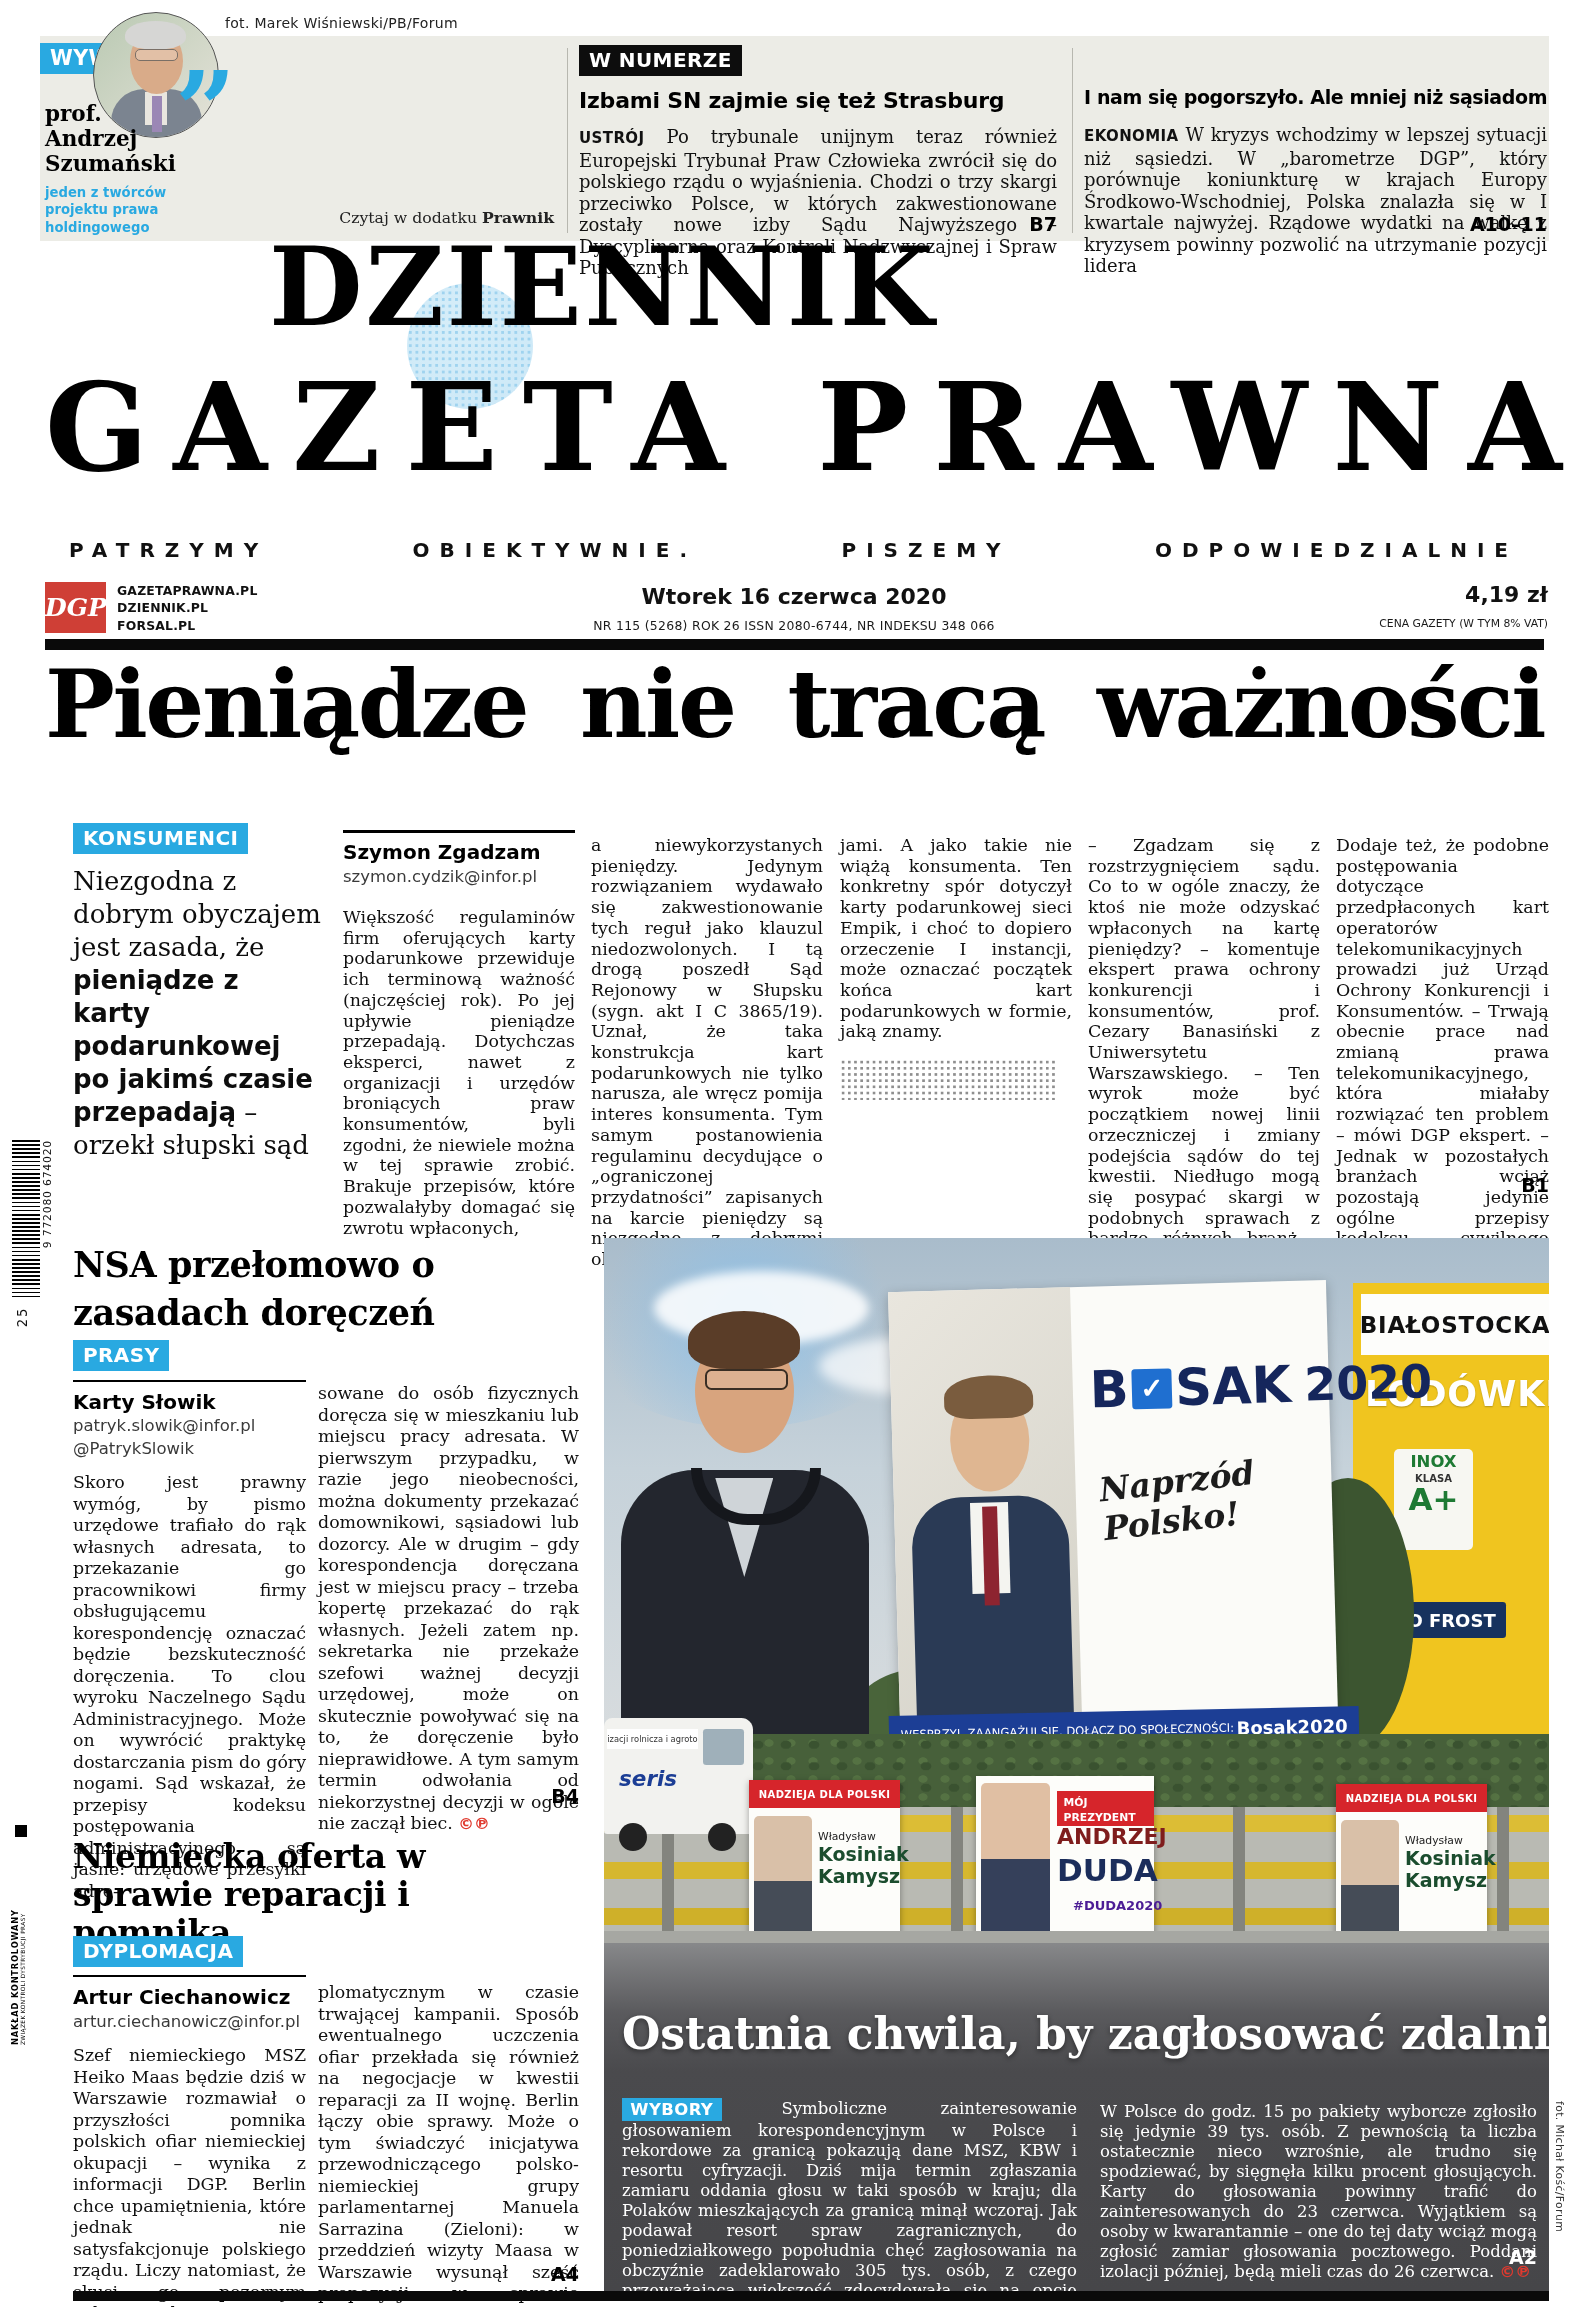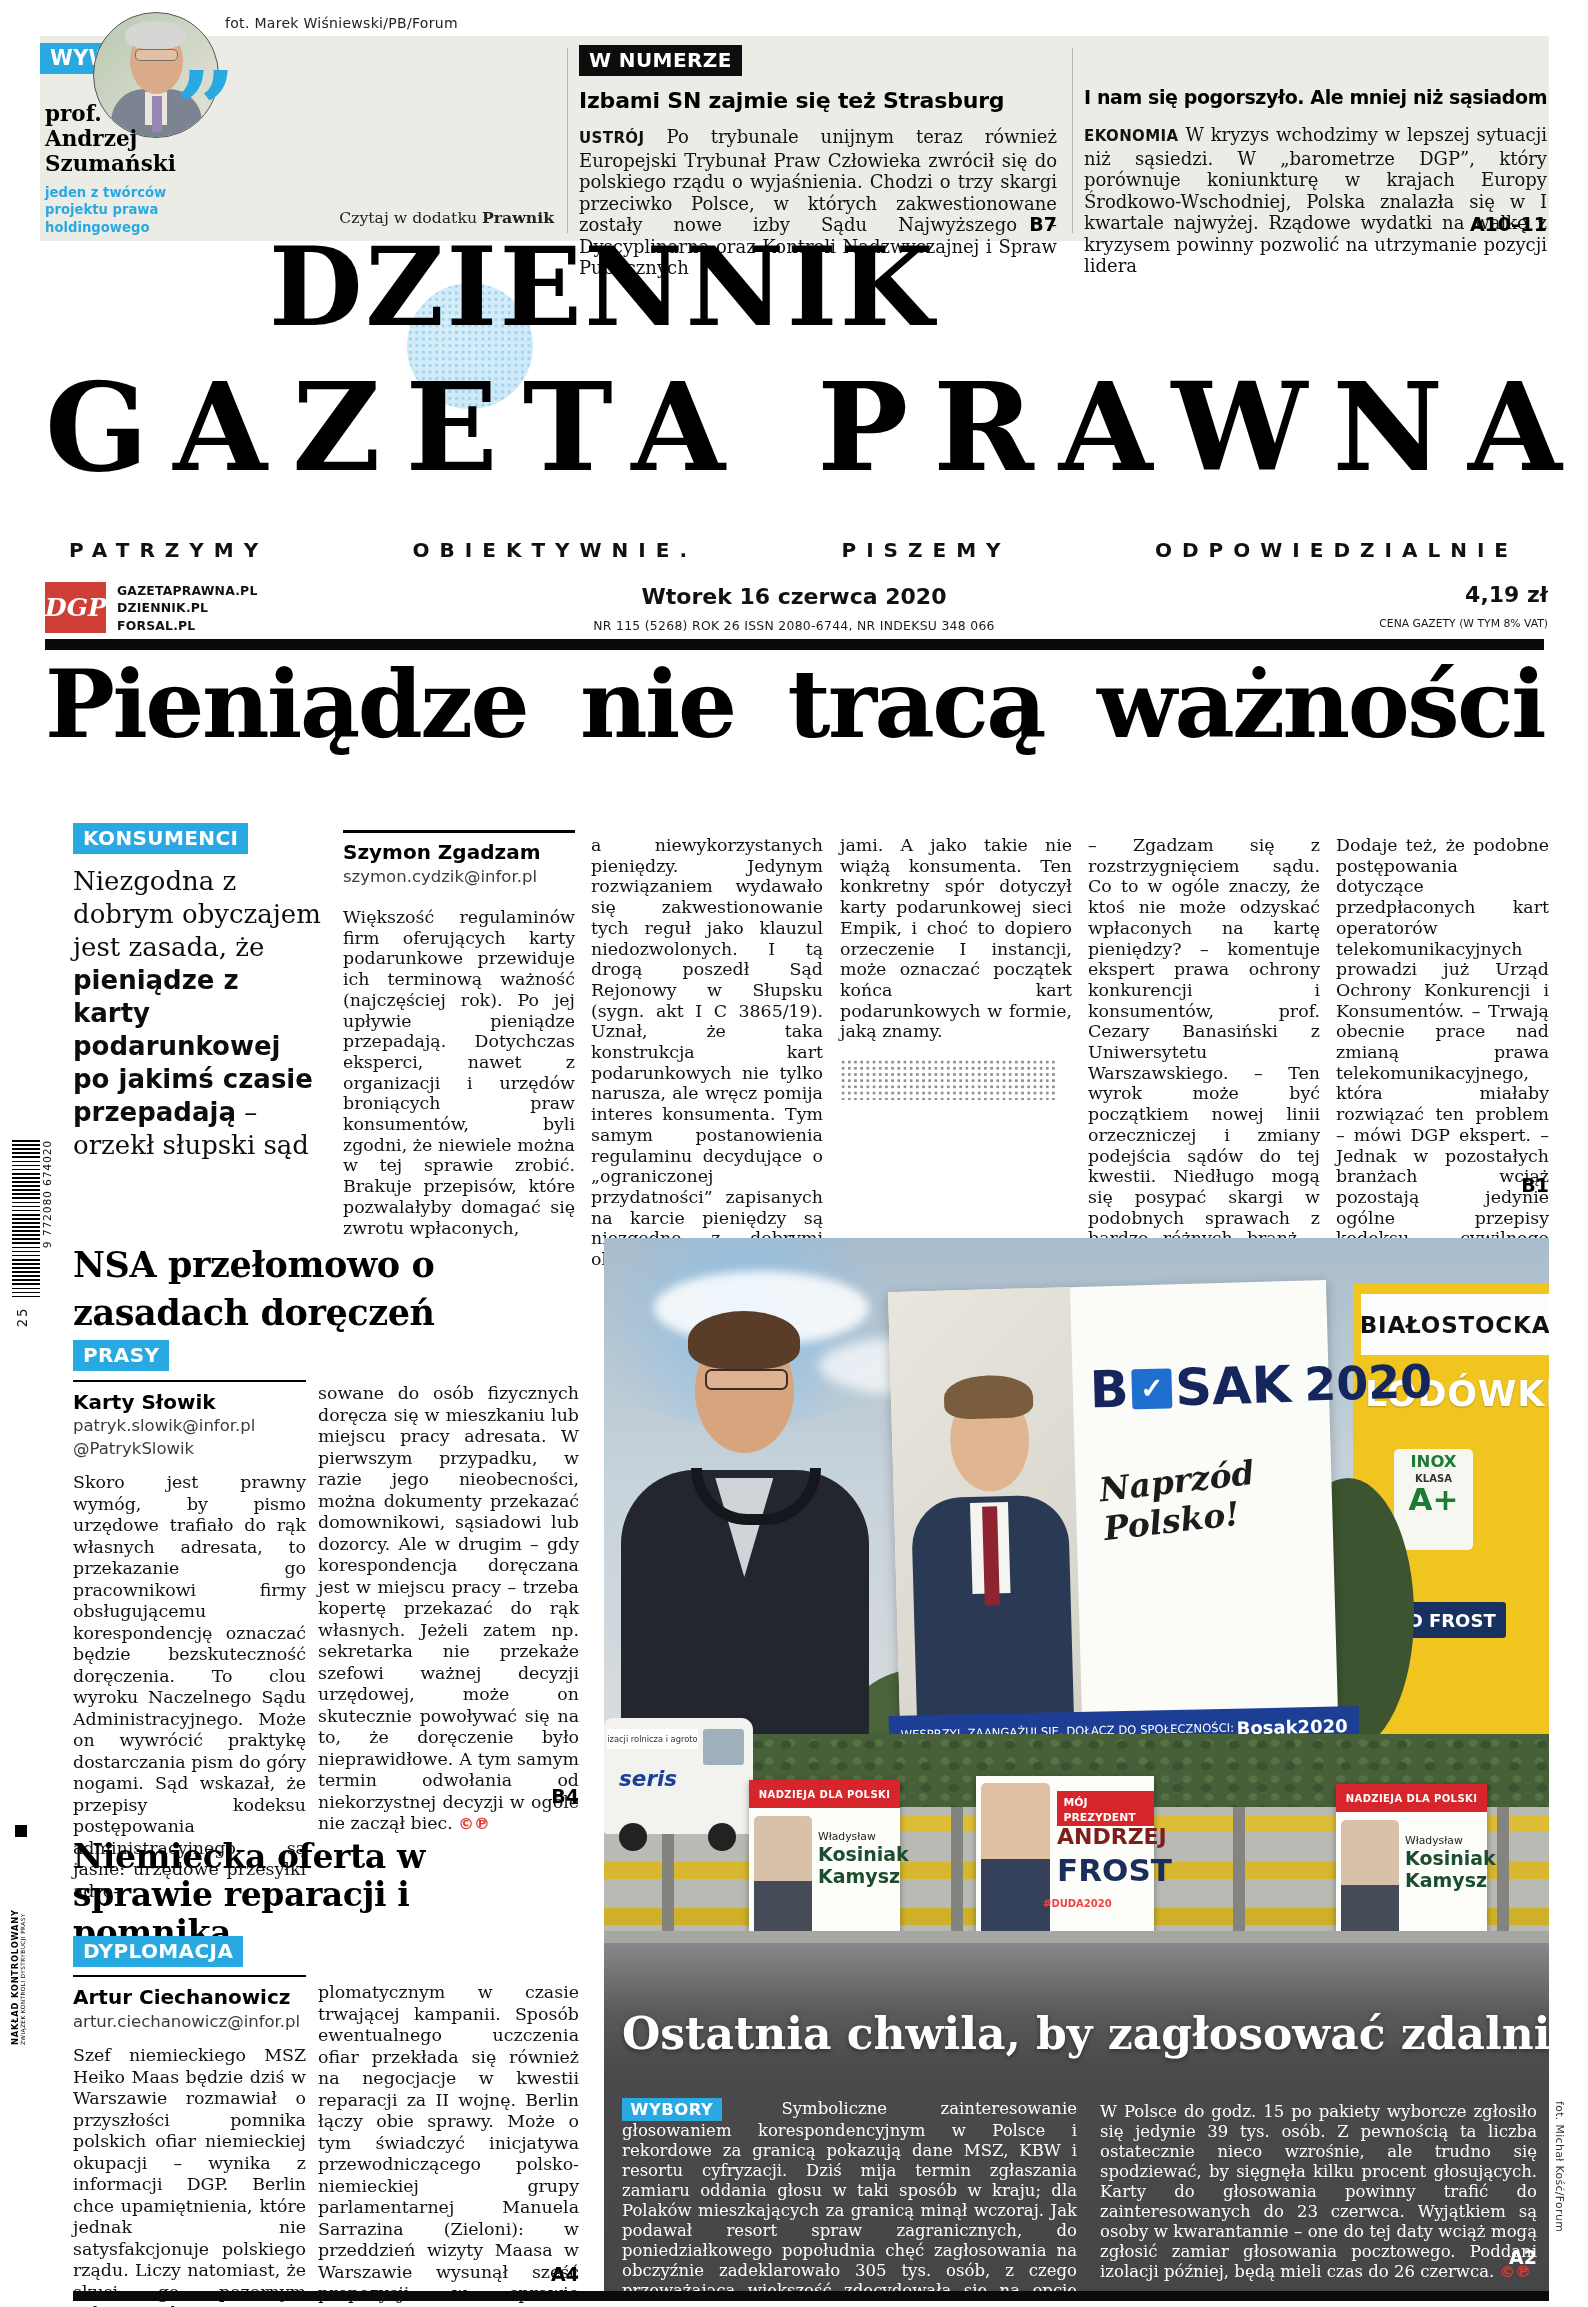--- a/index.html
+++ b/index.html
@@ -238,22 +238,22 @@
       <div class="postertitle" style="font-size:19px;color:#1b4d2e">Kosiniak</div>
       <div class="postertitle" style="font-size:19px;color:#1b4d2e">Kamysz</div>
     </div>
   </div>
 
   <div style="position:absolute;left:372px;top:538px;width:178px;height:213px;background:#fdfdfa;box-shadow:0 1.7px 6.6px rgba(0,0,0,.35)">
     <div style="position:absolute;left:5px;top:6.6px;width:69px;height:200px;background:linear-gradient(180deg,#e0bfa3 0 38%,#35405a 38% 100%);border-radius:5px"></div>
     <div style="position:absolute;left:81px;top:15px;background:#d6252b;padding:2.5px 6.6px">
       <span class="postertitle" style="font-size:10.8px;color:#fff">MÓJ PREZYDENT</span></div>
     <div class="postertitle" style="position:absolute;left:81px;top:48px;font-size:22px;color:#7f1d1d">ANDRZEJ</div>
-    <div class="postertitle" style="position:absolute;left:81px;top:76px;font-size:31px;color:#1b2d5b">FROST</div>
-    <div class="postertitle" style="position:absolute;left:67px;top:122px;font-size:10px;color:#ef4444">#DUDA2020</div>
+    <div class="postertitle" style="position:absolute;left:81px;top:76px;font-size:31px;color:#1b2d5b">DUDA</div>
+    <div class="postertitle" style="position:absolute;left:97px;top:122px;font-size:13px;color:#4c1d95">#DUDA2020</div>
     <div style="position:absolute;left:81px;top:174px;width:86px;height:21.5px;
          background:linear-gradient(180deg,#fff 0 50%,#d6252b 50% 100%);border:0.8px solid #ddd"></div>
   </div>
 
   <div style="position:absolute;left:732px;top:546px;width:151px;height:207px;background:#fdfdfa;box-shadow:0 1.7px 6.6px rgba(0,0,0,.35)">
     <div style="position:absolute;left:0;top:0;width:151px;height:28px;background:#d6252b;display:flex;align-items:center;justify-content:center">
       <span class="postertitle" style="font-size:10px;color:#fff;letter-spacing:0.4px">NADZIEJA DLA POLSKI</span>
       </div>
     <div style="position:absolute;left:5px;top:36px;width:58px;height:162px;background:linear-gradient(180deg,#d9c0a8 0 40%,#454c57 40% 100%);border-radius:5px"></div>
     <div style="position:absolute;left:69px;top:50px">

